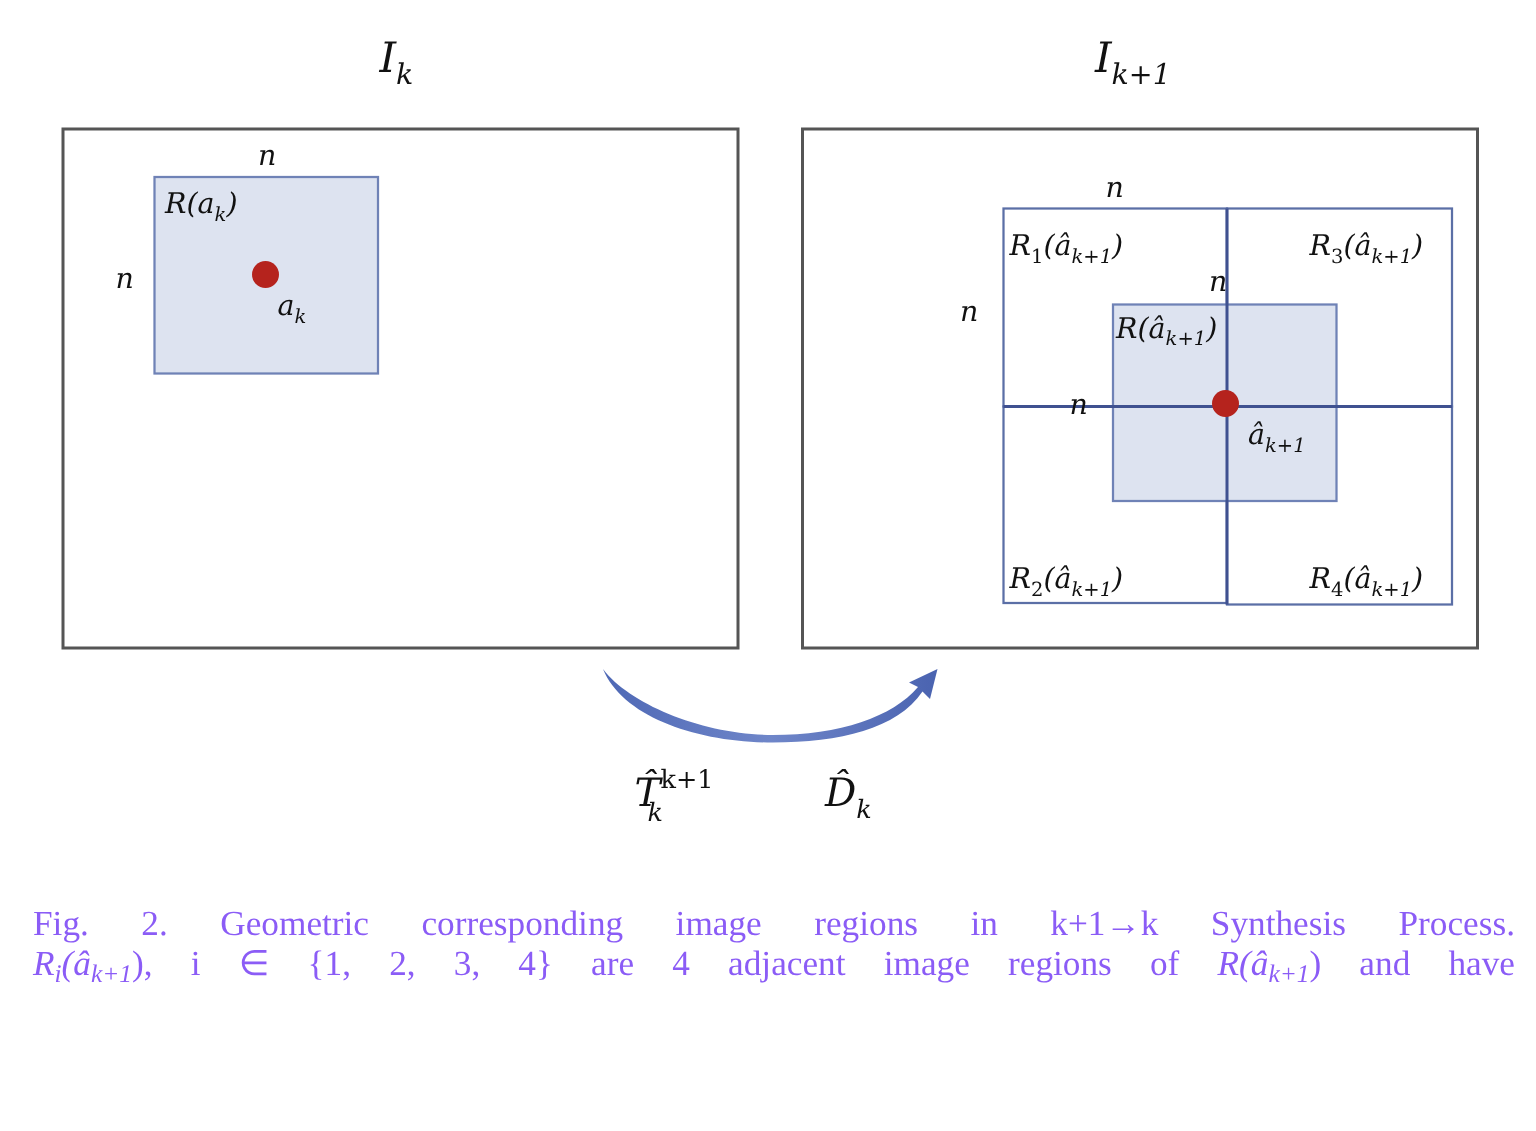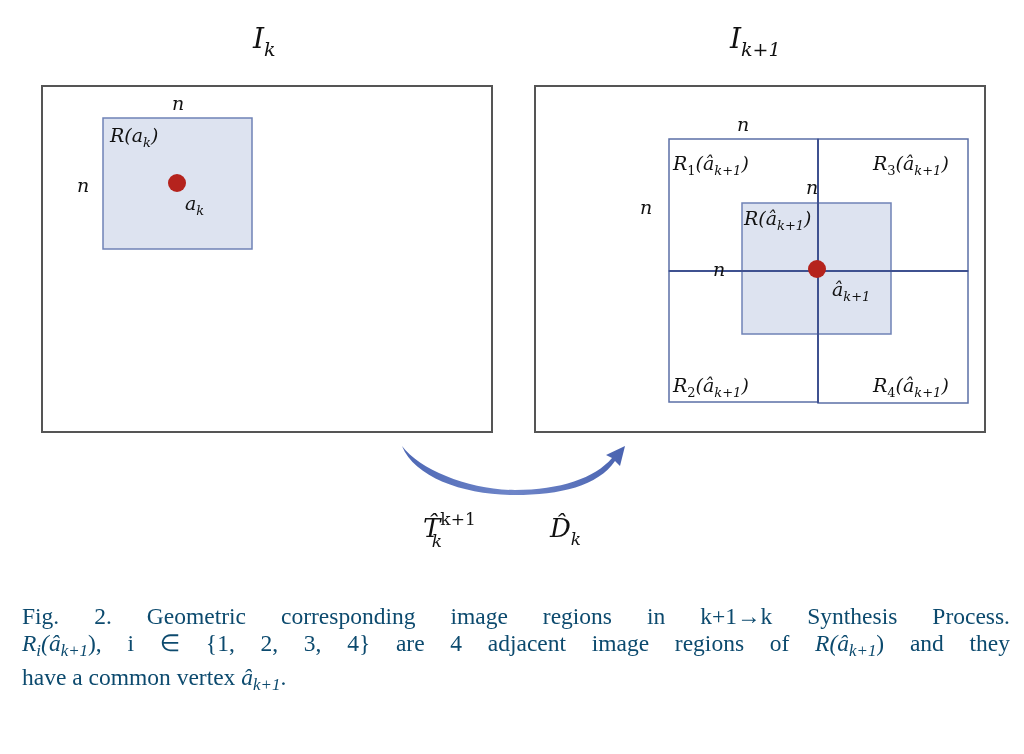--- a/index.html
+++ b/index.html
@@ -1,20 +1,20 @@
 <!DOCTYPE html>
 <html><head>
 <meta charset="utf-8">
 <style>
   html, body { margin: 0; padding: 0; background: #ffffff; }
   body { width: 1024px; height: 754px; position: relative; overflow: hidden; }
   #figure { position: absolute; left: 0; top: 0; width: 1024px; height: 560px; }
   .math { font-family: "DejaVu Serif", serif; font-style: italic; fill: #111; }
   .cap { position: absolute; left: 22px; width: 988px; font-family: "Liberation Serif", serif;
-         font-size: 23.5px; line-height: 27px; color: #0c4a6e; }
+         font-size: 23.5px; line-height: 27px; color: #8b5cf6; }
   .cap-line { display: block; text-align: justify; text-align-last: justify; white-space: nowrap; }
   .cap-line.last { text-align-last: left; }
   .it { font-style: italic; }
   .sub { font-size: 0.72em; vertical-align: -0.28em; font-style: italic; }
 </style>
 </head>
 <body>
 
 <svg id="figure" viewBox="0 0 1024 560" xmlns="http://www.w3.org/2000/svg">
   <defs>
@@ -65,15 +65,14 @@
   <text class="math" x="832" y="296" font-size="19"><tspan>â</tspan><tspan font-size="13" dy="5">k+1</tspan></text>
 
   <path d="M 402 446 C 420 470, 470 490, 515 490 C 560 490, 595 478, 612 458 L 606 455 L 625 446 L 620 466 L 615 461 C 598 486, 560 495, 515 495 C 465 495, 415 478, 402 446 Z" fill="url(#arrowGrad)"></path>
 
   <text class="math" x="423" y="537" font-size="26"><tspan>T̂</tspan><tspan font-size="17" dy="-12" font-style="normal">k+1</tspan><tspan font-size="17" dx="-44" dy="22">k</tspan></text>
   <text class="math" x="550" y="537" font-size="26"><tspan>D̂</tspan><tspan font-size="17" dy="8">k</tspan></text>
 </svg>
 
 <div class="cap" style="top:603px;">
   <span class="cap-line">Fig. 2.   Geometric corresponding image regions in k+1→k Synthesis Process.</span>
-  <span class="cap-line"><span class="it">R</span><span class="sub">i</span><span class="it">(â</span><span class="sub">k+1</span><span>), i ∈ {1, 2, 3, 4} are 4 adjacent image regions of </span><span class="it">R(â</span><span class="sub">k+1</span><span>) and they</span></span>
-  <span class="cap-line last"><span>have a common vertex </span><span class="it">â</span><span class="sub">k+1</span><span>.</span></span>
+  <span class="cap-line"><span class="it">R</span><span class="sub">i</span><span class="it">(â</span><span class="sub">k+1</span><span>), i ∈ {1, 2, 3, 4} are 4 adjacent image regions of </span><span class="it">R(â</span><span class="sub">k+1</span><span>) and have</span></span>
 </div>
 
 </body></html>

